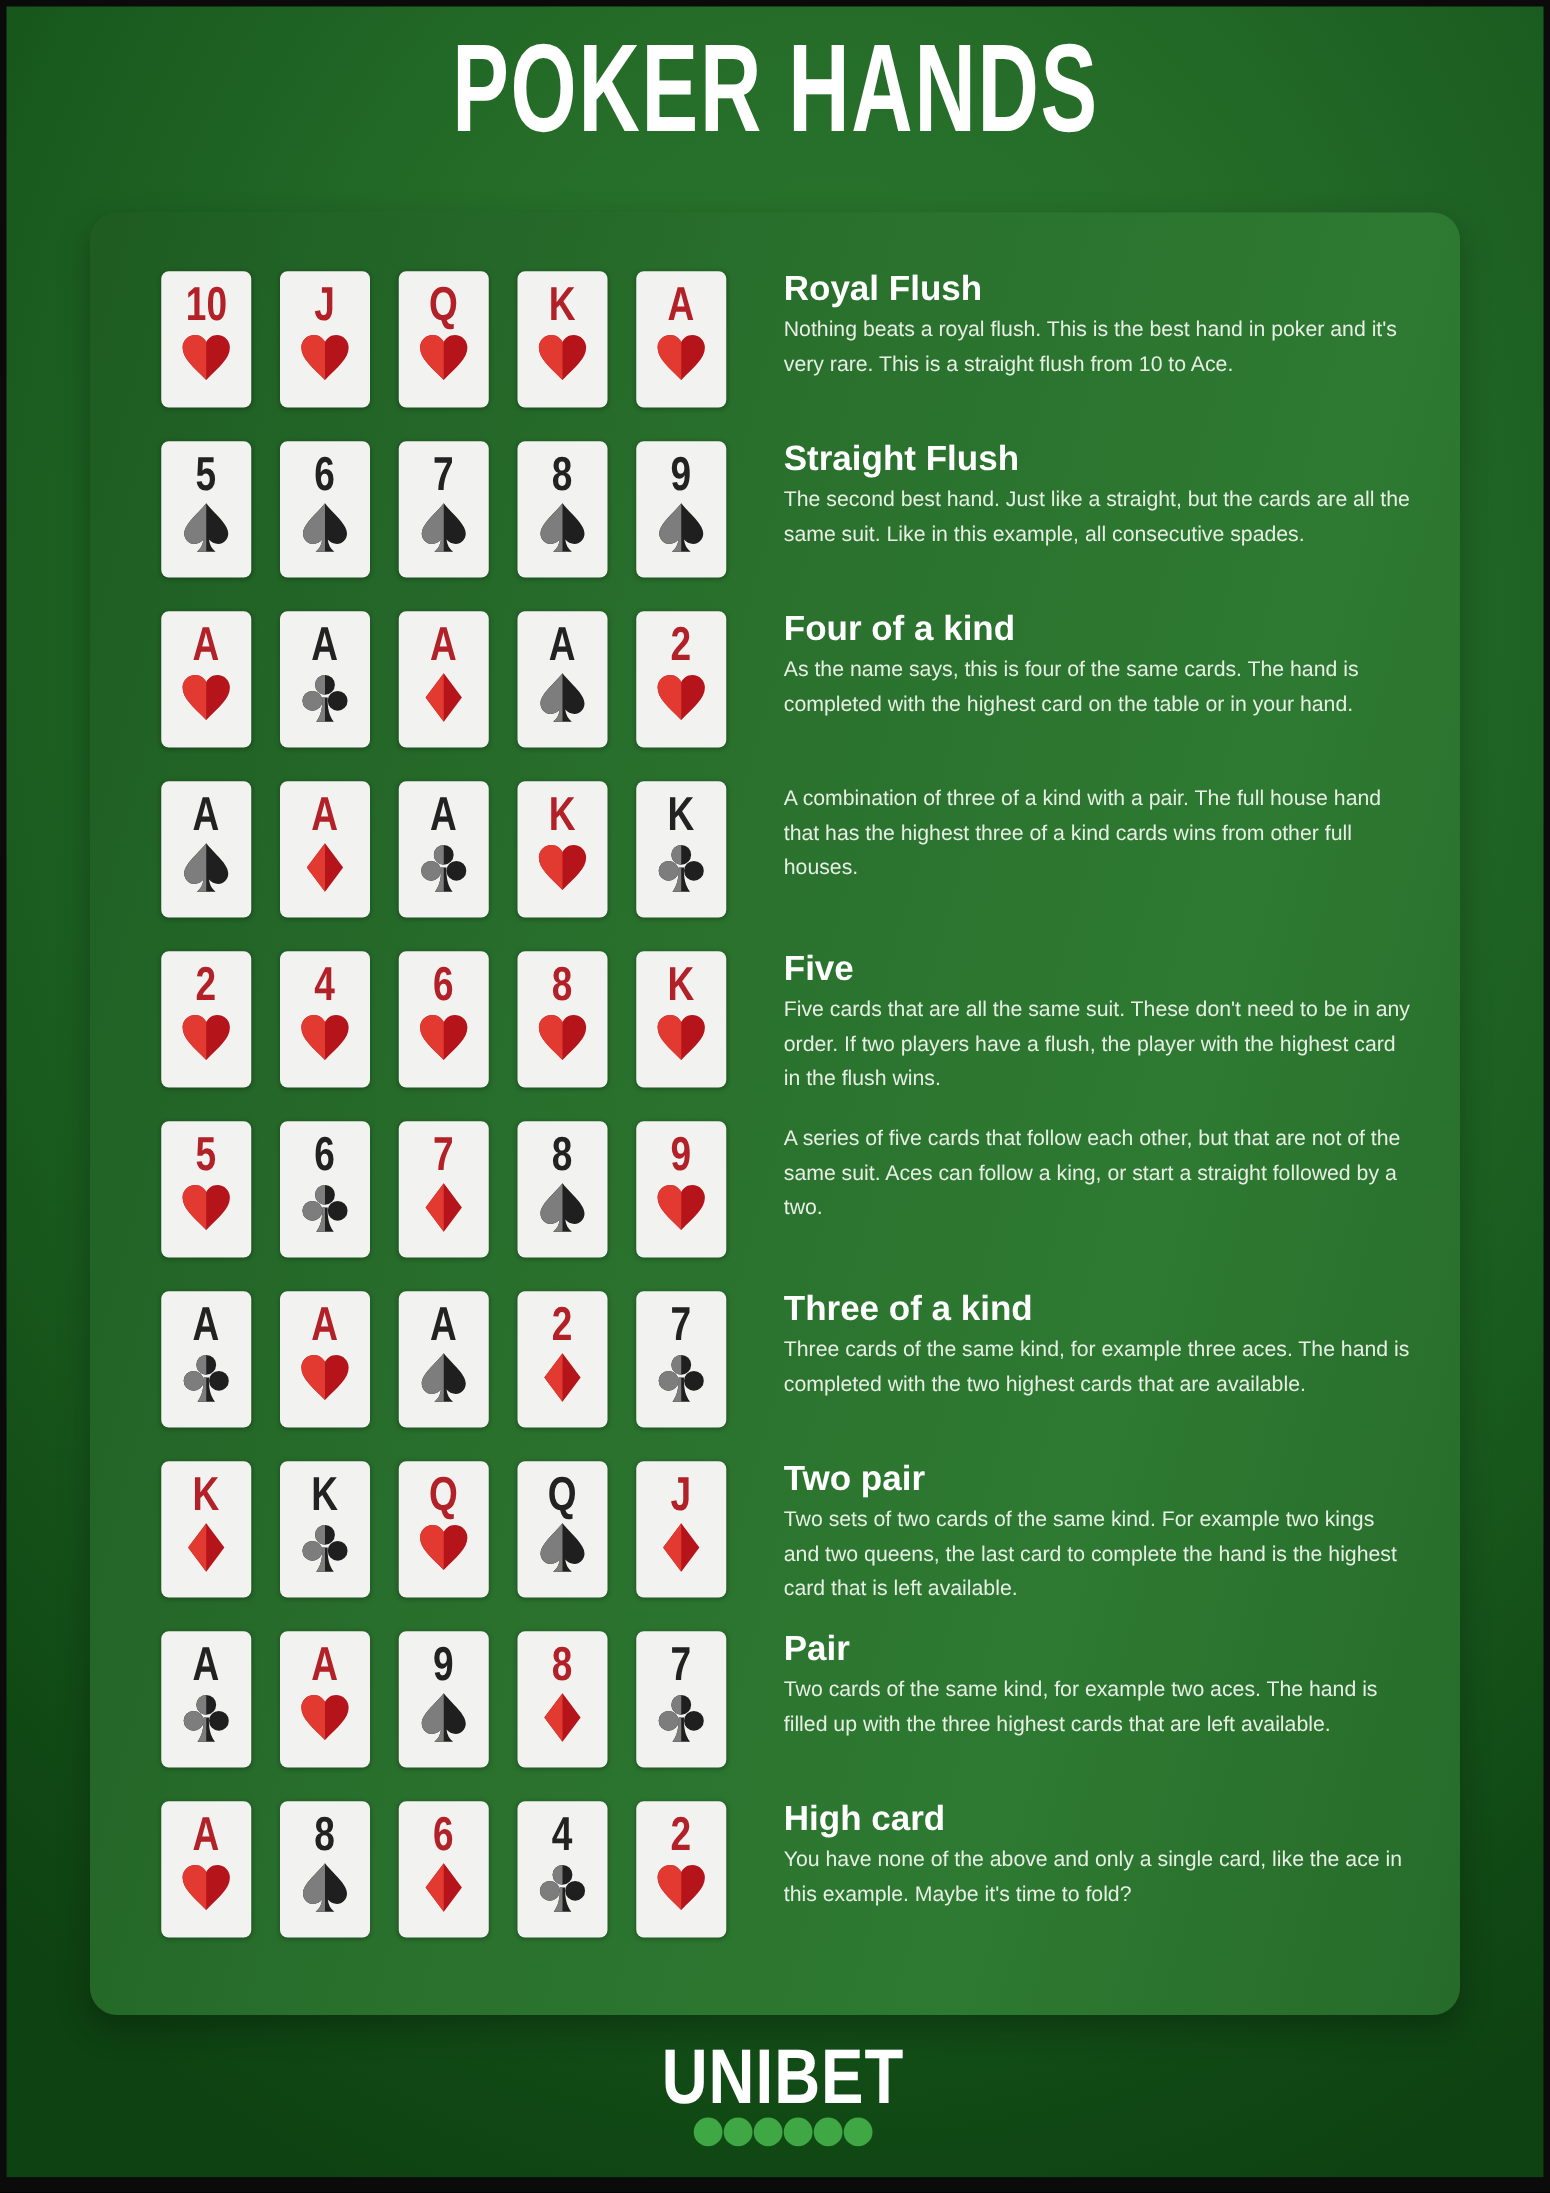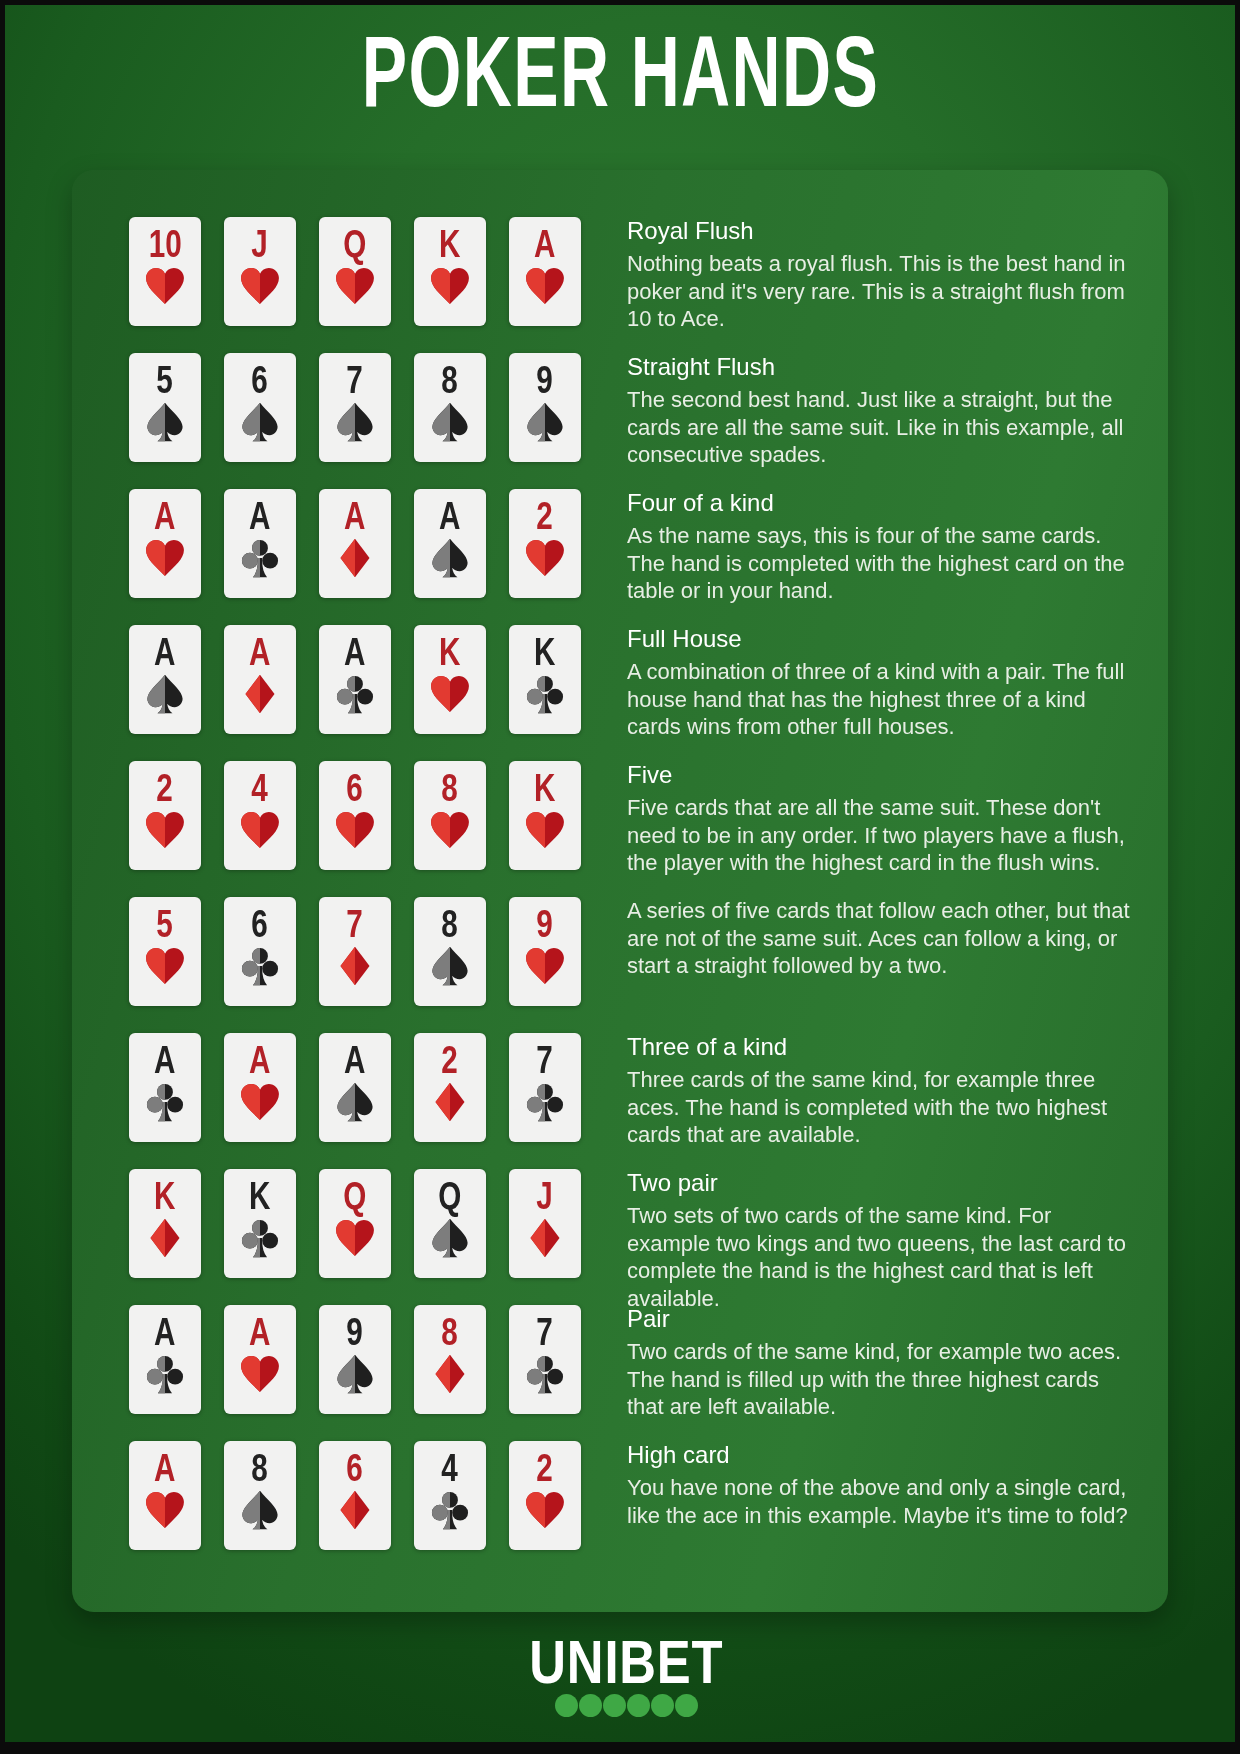--- a/index.html
+++ b/index.html
@@ -25,22 +25,22 @@
   .cards{display:flex;gap:23px;width:451px;flex:none;}
   .card{
     width:72px;height:109px;background:#f2f2f1;border-radius:6px;flex:none;
     display:flex;flex-direction:column;align-items:center;
     box-shadow:0 1px 4px rgba(0,0,0,.30);
   }
   .rank{display:block;margin-top:10px;font-size:38px;line-height:34px;font-weight:700;
         transform:scaleX(.78);transform-origin:center;}
   .suit{width:44px;height:44px;margin-top:3px;}
   .text{margin-left:47px;width:515px;}
-  h3.hand-name{margin:0 0 5px;font-size:24px;line-height:28px;color:#ffffff;font-weight:400;}
-  p.hand-desc{margin:0;font-size:22px;line-height:27.5px;color:#e7eee4;}
+  h3.hand-name{margin:0 0 5px;font-size:28px;line-height:28px;color:#ffffff;font-weight:700;}
+  p.hand-desc{margin:0;font-size:17px;line-height:27.5px;color:#e7eee4;}
   .brand{position:absolute;left:12px;right:0;top:1628px;text-align:center;}
   .brand-name span{
     display:inline-block;font-size:62px;line-height:58px;font-weight:700;color:#ffffff;
     letter-spacing:1px;transform:scaleX(.82);transform-origin:center;
   }
   .dots{margin-top:3px;text-align:center;line-height:0;}
   .dot{display:inline-block;width:23px;height:23px;border-radius:50%;margin:0 .5px;}
 </style>
 </head>
 <body>
@@ -319,21 +319,20 @@
                 <g fill="#7d7d7d" clip-path="url(#clipL)">
                   <circle cx="50" cy="27" r="18"></circle>
                   <circle cx="27" cy="56" r="18"></circle>
                   <circle cx="73" cy="56" r="18"></circle>
                   <path d="M45 50 C46 69 42 84 34 94 L66 94 C58 84 54 69 55 50 Z"></path>
                 </g>
               </svg>
             </div>
           </div>
           <div class="text">
-            <h3 class="hand-name">Full House</h3>
             <p class="hand-desc">A combination of three of a kind with a pair. The full house hand that has the highest three of a kind cards wins from other full houses.</p>
           </div>
         </div>
         <div class="row">
           <div class="cards">
             <div class="card">
               <span class="rank" style="color: rgb(178, 33, 39);">2</span>
               <svg class="suit" viewBox="0 0 100 100">
                 <g fill="#b5141b">
                   <path d="M50 91 C27 68 7 52 7 32 C7 19 17 9 30 9 C39 9 46 14 50 22 C54 14 61 9 70 9 C83 9 93 19 93 32 C93 52 73 68 50 91 Z"></path>

